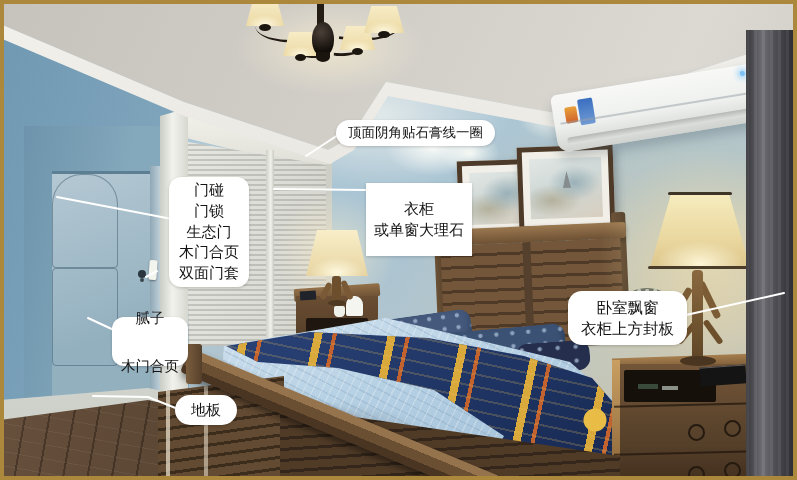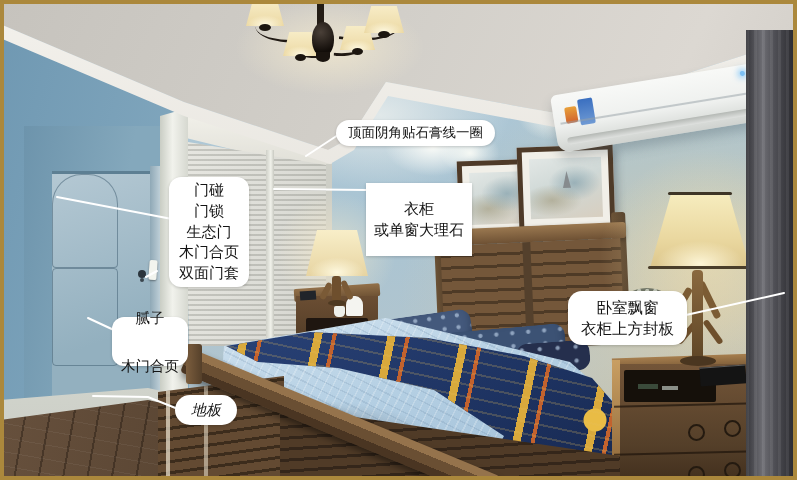--- a/index.html
+++ b/index.html
@@ -187,21 +187,21 @@
   
   .leaders{inset:0;width:797px;height:480px;z-index:45;pointer-events:none;}
   .leaders line,.leaders polyline{stroke:var(--leader-line,#fff);stroke-width:2;stroke-linecap:round;fill:none;}
   .label{position:absolute;z-index:46;background:var(--label-bg,#fff);color:var(--label-text,#141414);
       display:flex;flex-direction:column;align-items:center;justify-content:center;text-align:center;
       box-sizing:border-box;box-shadow:0 1px 3px rgba(0,0,0,.18);line-height:1.38;}
   .lbl-ceiling{left:336px;top:120px;width:159px;height:26px;border-radius:13px;font-size:13.5px;}
   .lbl-door{left:169px;top:177px;width:80px;height:110px;border-radius:12px;font-size:15px;}
   .lbl-switch{left:19px;top:261px;width:128px;height:30px;border-radius:15px;font-size:15px;}
   .lbl-wall{left:112px;top:317px;width:76px;height:49px;border-radius:12px;font-size:14.5px;gap:28px;}
-  .lbl-floor{left:175px;top:395px;width:62px;height:30px;border-radius:15px;font-size:15px;font-style:italic;}
+  .lbl-floor{left:175px;top:395px;width:62px;height:30px;border-radius:15px;font-size:15px;}
   .lbl-wardrobe{left:366px;top:183px;width:106px;height:73px;border-radius:0;font-size:15px;}
   .lbl-window{left:568px;top:291px;width:119px;height:54px;border-radius:14px;font-size:15.5px;}
 
   .gold-frame{inset:0;border:4px solid var(--frame-gold,#ab883c);z-index:50;pointer-events:none;}
 </style>
 </head>
 <body>
 
 <div class="stage">
 

